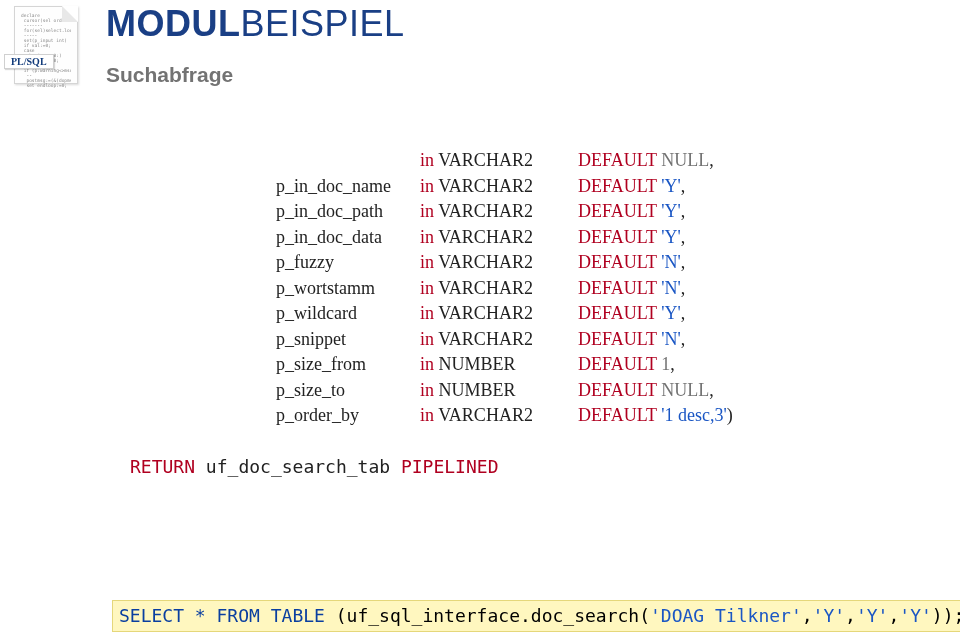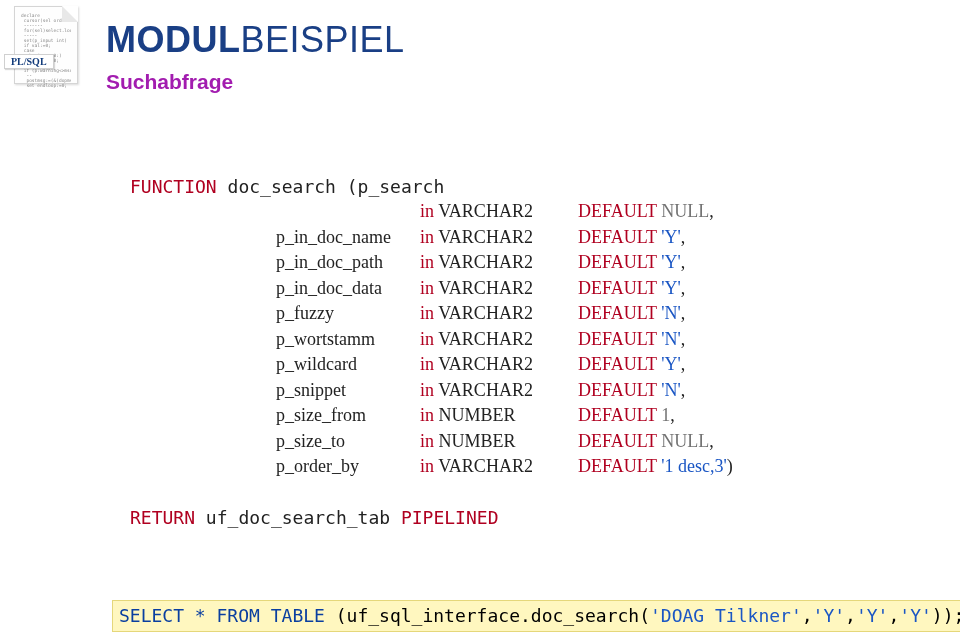--- a/index.html
+++ b/index.html
@@ -63,39 +63,39 @@
     color: #113a7a;
     font-family: Georgia, serif;
     font-weight: bold;
     font-size: 10px;
     padding: 1px 6px;
     box-shadow: 1px 1px 1px rgba(0,0,0,0.15);
   }
   .title-block {
     position: absolute;
     left: 106px;
-    top: 22px;
+    top: 6px;
   }
   .title-line {
     font-family: Arial, Helvetica, sans-serif;
     font-weight: 900;
     font-size: 36px;
     color: #1a3f85;
     letter-spacing: 0.5px;
     line-height: 1.0;
   }
   .title-line .light {
     font-weight: 400;
   }
   .subtitle {
     font-family: Arial, Helvetica, sans-serif;
     font-weight: bold;
-    color: #a21caf;
+    color: #737373;
     font-size: 21px;
-    margin-top: 12px;
+    margin-top: 21px;
   }
   .code-block {
     position: absolute;
     left: 130px;
     top: 148px;
     font-family: "Lucida Console", Consolas, monospace;
     font-size: 18px;
     line-height: 25.5px;
     color: #222;
     white-space: pre;
@@ -147,21 +147,20 @@
   </div>
 </div>
 <div class="plsql-badge">PL/SQL</div>
 
 <div class="title-block">
   <div class="title-line"><span>MODUL</span><span class="light">BEISPIEL</span></div>
   <div class="subtitle">Suchabfrage</div>
 </div>
 
 <div class="code-block">
-<div><span class="kw-red">FUNCTION</span><span> doc_search (</span><span>p_search</span></div>
 <div class="params" id="params-grid" style="margin-top: -25.5px; grid-template-columns: 290px 158px auto;"><div style="visibility: hidden;"></div><div><span class="kw-red">in</span> VARCHAR2</div><div><span class="kw-red">DEFAULT</span><span class="num-red"> NULL</span>,</div><div style="padding-left: 146px;">p_in_doc_name</div><div><span class="kw-red">in</span> VARCHAR2</div><div><span class="kw-red">DEFAULT</span><span class="str-blue"> 'Y'</span>,</div><div style="padding-left: 146px;">p_in_doc_path</div><div><span class="kw-red">in</span> VARCHAR2</div><div><span class="kw-red">DEFAULT</span><span class="str-blue"> 'Y'</span>,</div><div style="padding-left: 146px;">p_in_doc_data</div><div><span class="kw-red">in</span> VARCHAR2</div><div><span class="kw-red">DEFAULT</span><span class="str-blue"> 'Y'</span>,</div><div style="padding-left: 146px;">p_fuzzy</div><div><span class="kw-red">in</span> VARCHAR2</div><div><span class="kw-red">DEFAULT</span><span class="str-blue"> 'N'</span>,</div><div style="padding-left: 146px;">p_wortstamm</div><div><span class="kw-red">in</span> VARCHAR2</div><div><span class="kw-red">DEFAULT</span><span class="str-blue"> 'N'</span>,</div><div style="padding-left: 146px;">p_wildcard</div><div><span class="kw-red">in</span> VARCHAR2</div><div><span class="kw-red">DEFAULT</span><span class="str-blue"> 'Y'</span>,</div><div style="padding-left: 146px;">p_snippet</div><div><span class="kw-red">in</span> VARCHAR2</div><div><span class="kw-red">DEFAULT</span><span class="str-blue"> 'N'</span>,</div><div style="padding-left: 146px;">p_size_from</div><div><span class="kw-red">in</span> NUMBER</div><div><span class="kw-red">DEFAULT</span><span class="num-red"> 1</span>,</div><div style="padding-left: 146px;">p_size_to</div><div><span class="kw-red">in</span> NUMBER</div><div><span class="kw-red">DEFAULT</span><span class="num-red"> NULL</span>,</div><div style="padding-left: 146px;">p_order_by</div><div><span class="kw-red">in</span> VARCHAR2</div><div><span class="kw-red">DEFAULT</span><span class="str-blue"> '1 desc,3'</span>)</div></div>
 <div><span class="kw-red">RETURN</span><span> uf_doc_search_tab </span><span class="kw-red">PIPELINED</span></div>
 </div>
 
 
 <div class="hl-box hl2">
   <span class="kw-blue">SELECT * FROM TABLE</span><span> (uf_sql_interface.doc_search(</span><span class="str-blue">'DOAG Tilkner'</span><span>,</span><span class="str-blue">'Y'</span><span>,</span><span class="str-blue">'Y'</span><span>,</span><span class="str-blue">'Y'</span><span>));</span>
 </div>
 
 </div>

